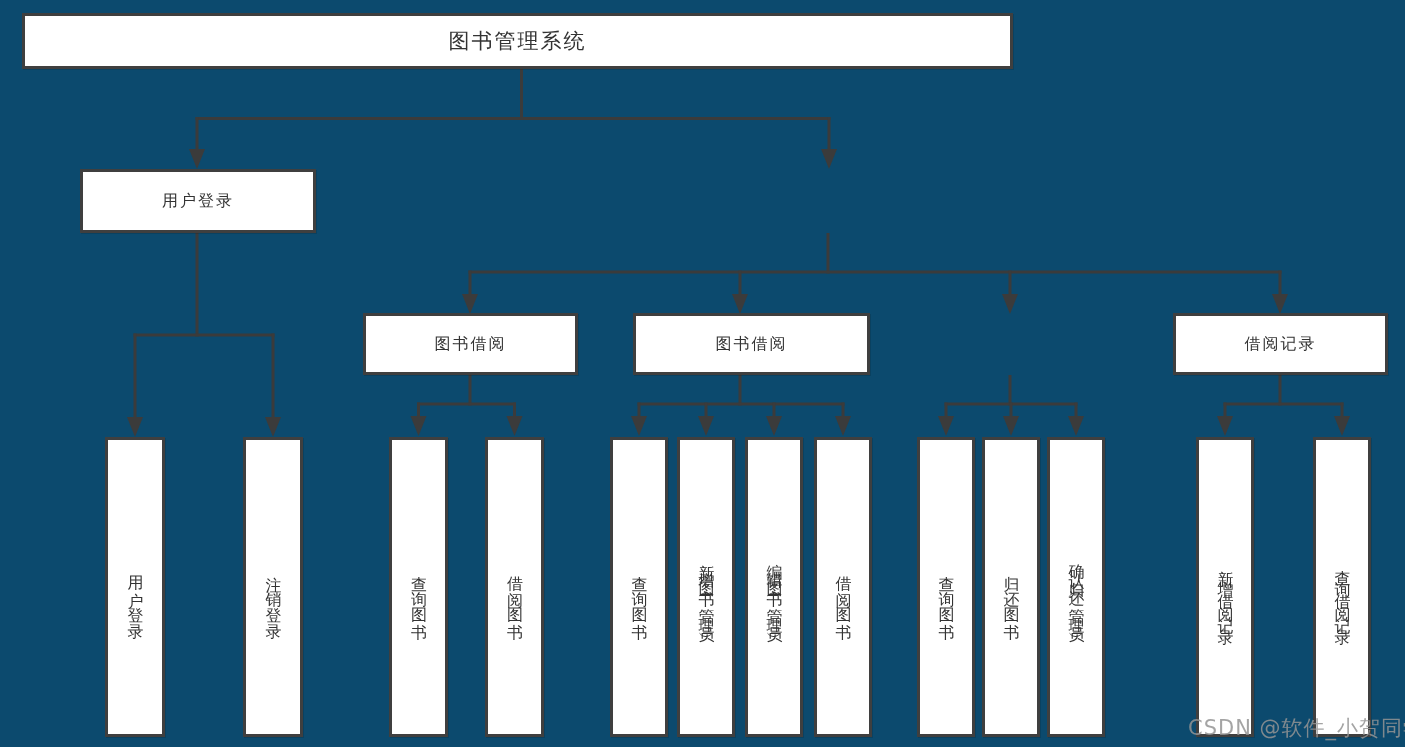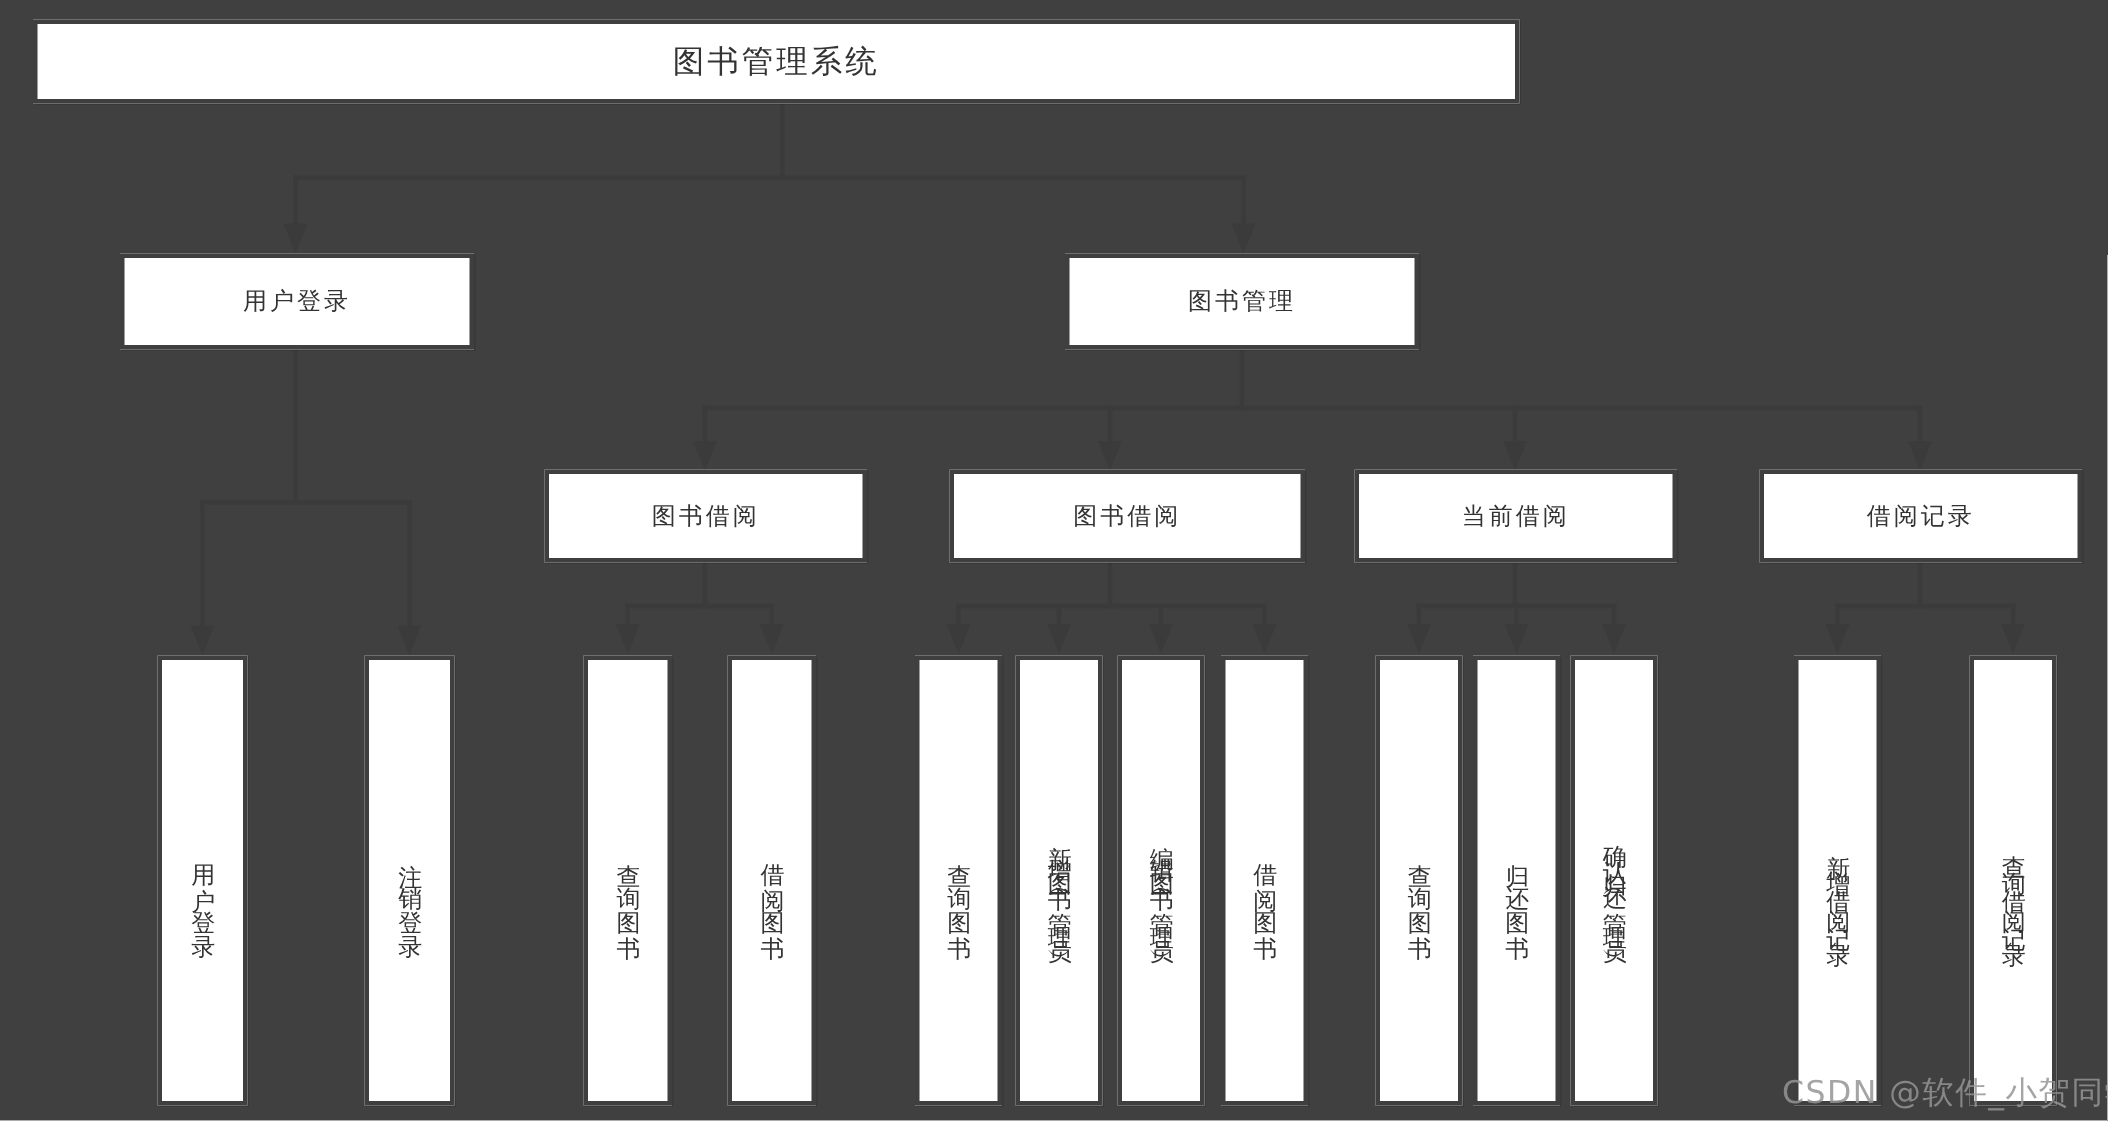--- a/index.html
+++ b/index.html
@@ -1,20 +1,20 @@
 <!DOCTYPE html>
 <html><head>
 <meta charset="utf-8">
 <style>
   html,body{margin:0;padding:0;background:#ffffff;}
   body{font-family:"DejaVu Sans","Liberation Sans",sans-serif;}
   #canvas{
     position:relative;
     width:1405px;height:747px;
-    background:#404040;
+    background:#0c4a6e;
     overflow:hidden;
   }
   svg.wires{position:absolute;left:0;top:0;pointer-events:none;}
   .box{
     position:absolute;
     box-sizing:border-box;
     background:#ffffff;
     border:3px solid #3f3f3f;
     display:flex;align-items:center;justify-content:center;
     box-shadow:1px 1px 0 rgba(0,0,0,0.12);
@@ -127,32 +127,26 @@
     </g>
   </svg>
 
   <div class="box root" style="left:22px;top:13px;width:991px;height:56px">
     <span class="lbl">图书管理系统</span>
   </div>
 
   <div class="box" style="left:80px;top:169px;width:236px;height:64px">
     <span class="lbl">用户登录</span>
   </div>
-  <div class="box" style="left:710px;top:169px;width:236px;height:64px">
-    <span class="lbl">图书管理</span>
-  </div>
 
   <div class="box" style="left:363px;top:313px;width:215px;height:62px">
     <span class="lbl">图书借阅</span>
   </div>
   <div class="box" style="left:633px;top:313px;width:237px;height:62px">
     <span class="lbl">图书借阅</span>
-  </div>
-  <div class="box" style="left:903px;top:313px;width:215px;height:62px">
-    <span class="lbl">当前借阅</span>
   </div>
   <div class="box" style="left:1173px;top:313px;width:215px;height:62px">
     <span class="lbl">借阅记录</span>
   </div>
 
   <div class="box v v4" style="left:105px;top:437px;width:60px;height:300px">
     <span class="lbl">用户登录</span>
   </div>
   <div class="box v v4" style="left:243px;top:437px;width:60px;height:300px">
     <span class="lbl">注销登录</span>

